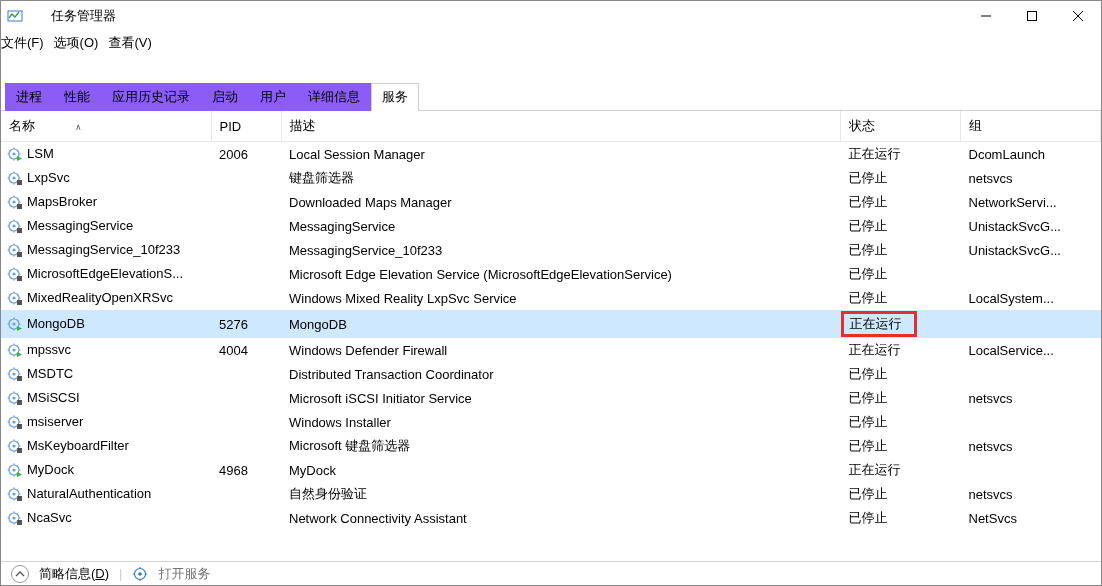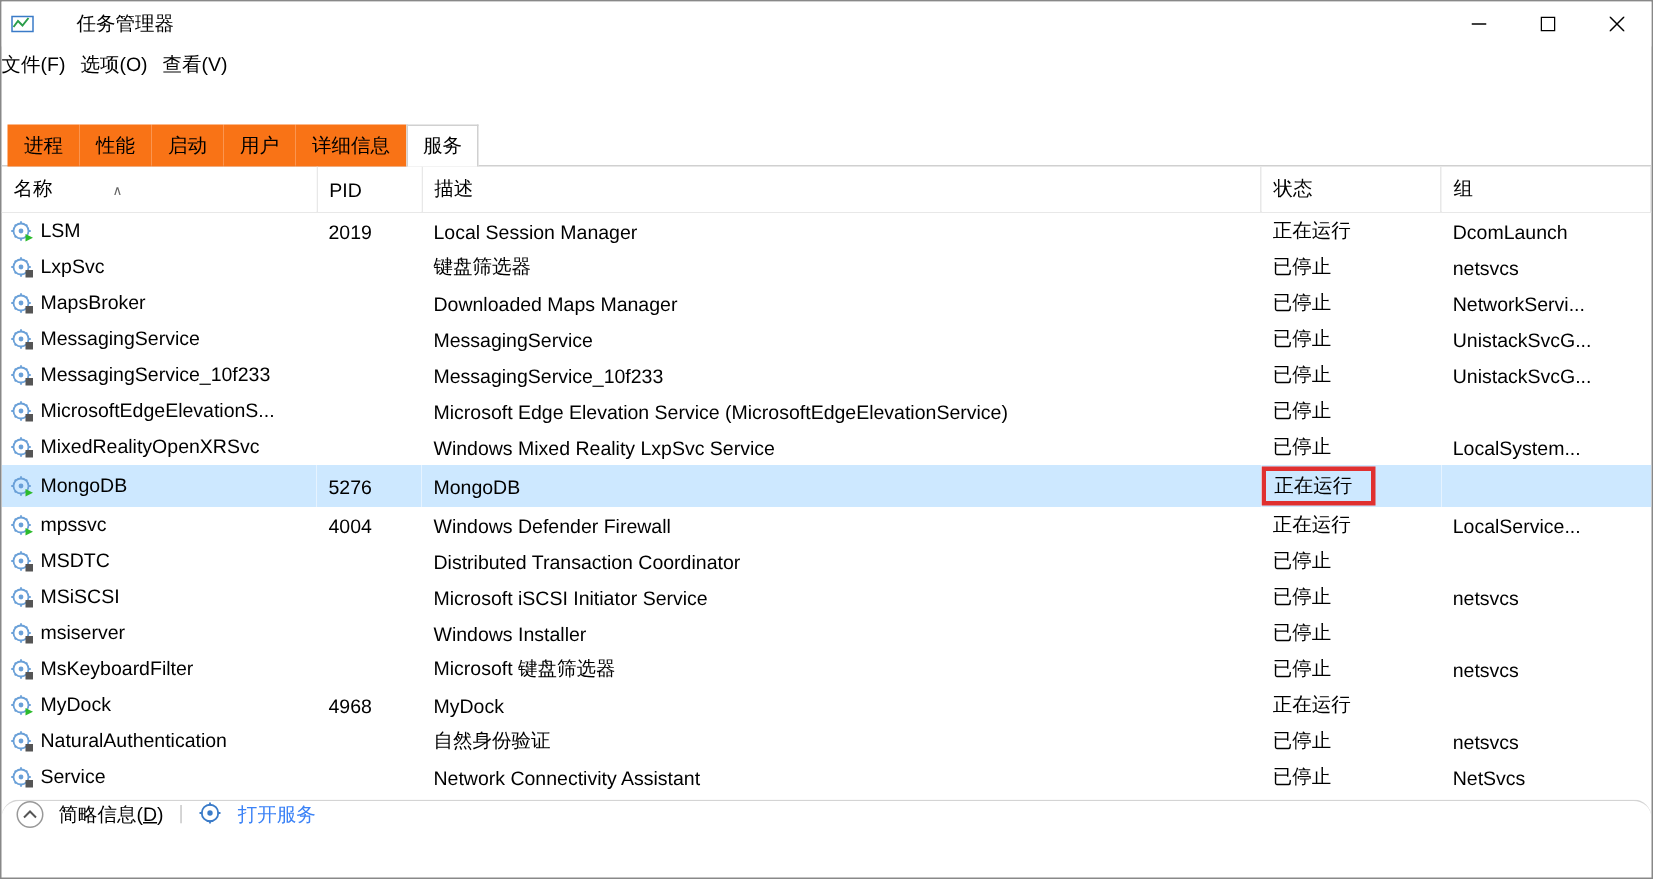--- a/index.html
+++ b/index.html
@@ -54,21 +54,21 @@
     border-bottom: 1px solid #d0d0d0;
     padding-left: 4px;
     margin-top: 4px;
   }
   .tab {
     padding: 4px 10px 5px 10px;
     border: 1px solid transparent;
     border-bottom: none;
     font-size: 13px;
     cursor: default;
-    background: #f97316;
+    background: #8b5cf6;
     position: relative;
     top: 1px;
   }
   .tab.active {
     border-color: #d0d0d0;
     background: #fff;
     margin-top: 23px;
   }
   .table-wrap {
     flex: 1;
@@ -128,41 +128,40 @@
   }
   .svc-icon svg { width: 16px; height: 16px; }
   td.name-cell { padding-left: 6px; }
   .highlight-box {
     border: 3px solid #e03030;
     display: inline-block;
     padding: 1px 12px 1px 6px;
     margin: -2px -8px;
   }
   .statusbar {
-    height: 52px;
+    height: 24px;
     border-top: 1px solid #d4d4d4;
     display: flex;
-    align-items: flex-start;
+    align-items: center;
     padding: 0 10px;
     gap: 10px;
     font-size: 13px;
-    border-radius: 12px;
   }
   .statusbar .chev-icon {
     width: 18px; height: 18px;
     border: 1px solid #999;
     border-radius: 50%;
     display: inline-flex;
     align-items: center;
     justify-content: center;
     font-size: 11px;
     color: #555;
   }
   .statusbar .link {
-    color: #3b82f6;
+    color: #737373;
     cursor: pointer;
   }
   .statusbar .divider {
     color: #ccc;
   }
   .underline-hotkey { text-decoration: underline; }
   .svc-link-icon {
     width: 16px; height: 16px;
     display: inline-flex;
     align-items: center;
@@ -204,20 +203,21 @@
 
 <div class="menubar">
   <span>文件(F)</span>
   <span>选项(O)</span>
   <span>查看(V)</span>
 </div>
 
 <div class="tabs">
   <div class="tab">进程</div>
   <div class="tab">性能</div>
+  <div class="tab">应用历史记录</div>
   <div class="tab">启动</div>
   <div class="tab">用户</div>
   <div class="tab">详细信息</div>
   <div class="tab active">服务</div>
 </div>
 
 <div class="table-wrap">
   <div class="table-scroll">
     <table>
       <colgroup>
@@ -246,21 +246,21 @@
                     <line x1="7" y1="13" x2="7" y2="14.5"></line>
                     <line x1="0.5" y1="8" x2="2" y2="8"></line>
                     <line x1="12" y1="8" x2="13.5" y2="8"></line>
                     <line x1="2.8" y1="3.8" x2="3.8" y2="4.8"></line>
                     <line x1="10.2" y1="11.2" x2="11.2" y2="12.2"></line>
                     <line x1="2.8" y1="12.2" x2="3.8" y2="11.2"></line>
                     <line x1="10.2" y1="4.8" x2="11.2" y2="3.8"></line>
                   </g>
                   <polygon points="10,10 15,12.5 10,15" fill="#2dbb2d"></polygon>
                 </svg></span><span>LSM</span></td>
-            <td><span>2019</span></td>
+            <td><span>2006</span></td>
             <td><span>Local Session Manager</span></td>
             <td><span>正在运行</span></td>
             <td><span>DcomLaunch</span></td>
           </tr>
           <tr>
             <td class="name-cell"><span class="svc-icon"><svg viewBox="0 0 16 16">
                   <circle cx="7" cy="8" r="5" fill="none" stroke="#6aa0d8" stroke-width="1.2"></circle>
                   <circle cx="7" cy="8" r="1.6" fill="#6aa0d8"></circle>
                   <g stroke="#6aa0d8" stroke-width="1.2">
                     <line x1="7" y1="1.5" x2="7" y2="3"></line>
@@ -560,21 +560,21 @@
                     <line x1="7" y1="1.5" x2="7" y2="3"></line>
                     <line x1="7" y1="13" x2="7" y2="14.5"></line>
                     <line x1="0.5" y1="8" x2="2" y2="8"></line>
                     <line x1="12" y1="8" x2="13.5" y2="8"></line>
                     <line x1="2.8" y1="3.8" x2="3.8" y2="4.8"></line>
                     <line x1="10.2" y1="11.2" x2="11.2" y2="12.2"></line>
                     <line x1="2.8" y1="12.2" x2="3.8" y2="11.2"></line>
                     <line x1="10.2" y1="4.8" x2="11.2" y2="3.8"></line>
                   </g>
                   <rect x="10" y="10" width="5" height="5" fill="#555"></rect>
-                </svg></span><span>Service</span></td>
+                </svg></span><span>NcaSvc</span></td>
             <td><span></span></td>
             <td><span>Network Connectivity Assistant</span></td>
             <td><span>已停止</span></td>
             <td><span>NetSvcs</span></td>
           </tr>
         </tbody>
     </table>
   </div>
 </div>
 

